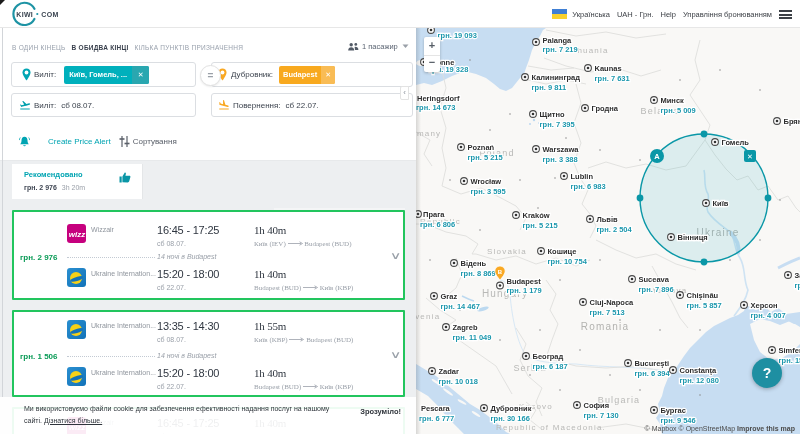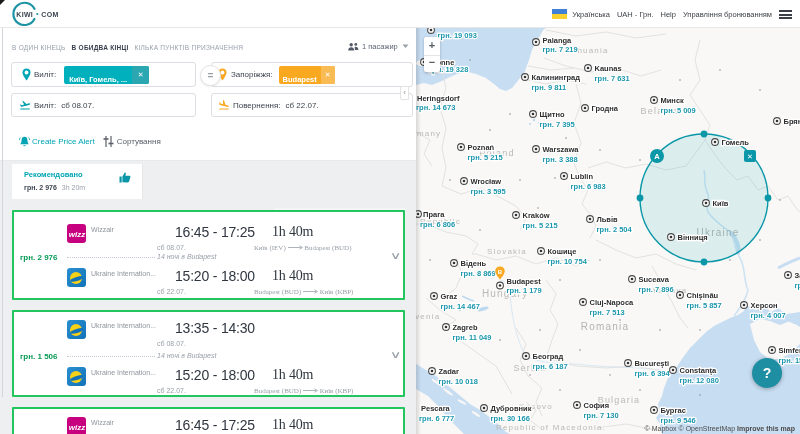--- a/index.html
+++ b/index.html
@@ -18,45 +18,45 @@
 #leftline { position:absolute; left:2px; top:28px; width:1px; height:369px; background:#d2d5d9; z-index:25; }
 #collapse { position:absolute; left:400px; top:86px; width:9px; height:14px; background:#fff; border:1px solid #e3e3e3; border-radius:2px 0 0 2px; z-index:6; color:#8a919b; font-size:8px; line-height:12px; text-align:center; }
 #formarea { position:absolute; left:0; top:0; width:416px; height:133px; background:#fff; }
 #triptabs { position:absolute; left:12px; top:16px; font-size:6.5px; letter-spacing:.25px; color:#99a1ad; font-weight:normal; }
 #triptabs span { margin-right:6px; }
 #triptabs .act { color:#39404d; font-weight:bold; }
 #pax { position:absolute; left:348px; top:14px; font-size:7.5px; color:#5b6472; display:flex; align-items:center; }
 .fieldrow { position:absolute; left:11px; width:402px; height:25px; }
 .fbox { position:absolute; top:0; height:100%; background:#fff; border:1px solid #dbdee2; border-radius:3px; display:flex; align-items:center; }
 .flabel { font-size:8px; color:#3c434e; }
-.chip { height:18px; border-radius:2px; display:flex; align-items:flex-end; color:#fff; font-size:7.5px; font-weight:bold; }
+.chip { height:18px; border-radius:2px; display:flex; align-items:center; color:#fff; font-size:7.5px; font-weight:bold; }
 .chip .xx { display:flex; align-items:center; justify-content:center; width:17px; height:18px; font-weight:normal; font-size:7px; border-radius:0 2px 2px 0; }
 #swap { position:absolute; left:188px; top:2px; width:21px; height:21px; background:#fff; border:1px solid #e2e2e2; border-radius:50%; z-index:5; box-shadow:0 1px 2px rgba(0,0,0,.08); color:#9aa0a8; font-size:10px; font-weight:bold; text-align:center; line-height:19px; }
 
 #alertrow { position:absolute; left:0; top:104px; width:416px; height:29px; background:#fff; border-bottom:1px solid #e7e9eb; display:flex; align-items:center; padding-bottom:9px; }
-#alertrow .cpa { color:#00a4b2; font-size:8px; margin-left:2px; }
+#alertrow .cpa { color:#00a4b2; font-size:8px; margin-left:18px; }
 #alertrow .srt { color:#575d67; font-size:8px; margin-left:3px; }
 
 #sorttabs { position:absolute; left:12px; top:136px; width:393px; height:35px; display:flex;justify-content:space-between; }
 .stab { width:131px; height:35px; background:#f4f5f6; border-right:1px solid #e4e6e8; padding:6px 0 0 12px; position:relative; }
 .stab:last-child { border-right:none;margin-top:44px; }
 .stab .t1 { font-size:7.5px; font-weight:bold; color:#3e4552; }
 .stab .t2 { font-size:7px; margin-top:5px; color:#3e4552; }
 .stab .t2 b { font-weight:bold; }
 .stab .t2 span { color:#9aa0a9; font-weight:normal; margin-left:3px; }
 .stab.active { background:#fff; }
 .stab.active .t1 { color:#00a4b2; }
 .sicon { position:absolute; right:11px; top:8px; }
 
 .card { position:absolute; left:12px; width:393px; background:#fff; border:2px solid #22c55e; border-radius:1px; }
 .flightrow { position:absolute; left:0; width:393px; height:30px; }
 .agl { position:absolute; left:53px; top:0; width:19px; height:19px; border-radius:3px; }
 .aname { position:absolute; left:77px; top:2px; font-size:7px; color:#8f959d; }
 .tcol { position:absolute; left:143px; top:0; }
-.tcol .a, .dcol .a { font-size:14px; color:#2f3640; letter-spacing:-0.2px;margin-left:18px; }
+.tcol .a, .dcol .a { font-size:11px; color:#2f3640; letter-spacing:-0.2px; }
 .tcol .b, .dcol .b { font-size:7px; color:#9aa0a9; margin-top:4px; }
 .dcol { position:absolute; left:240px; top:0;font-family:Liberation Serif, serif; }
 .midrow { position:absolute; left:0; width:393px; height:12px; }
 .price { position:absolute; left:6px; top:1px; font-size:8px; font-weight:bold; color:#089a55; }
 .dots { position:absolute; left:53px; top:5px; width:88px; border-top:1.5px dotted #c3cad3; }
 .nights { position:absolute; left:143px; top:1px; font-size:7px; font-style:italic; color:#9aa0a9; }
 .chev { position:absolute; right:8px; top:-2px; color:#99a0a8; font-size:10px; transform:scaleX(1.6); }
 
 #cookie { position:absolute; left:0; top:369px; width:416px; height:37px; background:rgba(255,255,255,.92); z-index:20; }
 #cookie .txt { position:absolute; left:24px; top:6px; width:318px; font-size:7px; color:#30353c; line-height:11.5px; }
@@ -488,21 +488,21 @@
             <span style="padding:0 5px;">Київ, Гомель, ...</span>
             <span class="xx" style="background:#2aa7b0;">✕</span>
           </div>
           <div id="swap">=</div>
         </div>
         <div class="fbox" style="left:200px; width:202px; padding-left:6px;">
           <svg width="9" height="13" viewBox="0 0 9 13">
               <path d="M4.5 0.5 C6.8 0.5 8.5 2.2 8.5 4.4 C8.5 7.2 4.5 12.4 4.5 12.4 C4.5 12.4 0.5 7.2 0.5 4.4 C0.5 2.2 2.2 0.5 4.5 0.5 Z" fill="#f9a823"></path>
               <circle cx="4.5" cy="4.5" r="1.9" fill="#fff"></circle>
             </svg>
-          <span class="flabel" style="margin-left:4px;">Запоріжжя:</span>
+          <span class="flabel" style="margin-left:4px;">Дубровник:</span>
           <div class="chip" style="margin-left:6px; background:#f8a91f;">
             <span style="padding:0 4px;">Budapest</span>
             <span class="xx" style="background:#f9bc55; width:14px;">✕</span>
           </div>
         </div>
       </div>
       <div class="fieldrow" style="top:65px; height:24px;">
         <div class="fbox" style="left:0; width:185px; padding-left:7px;">
           <svg width="12" height="12" viewBox="0 0 24 24">
               <path fill="#00a0ad" d="M2.5 19h19v2h-19zM22.07 9.64c-.21-.8-1.04-1.28-1.84-1.06L14.92 10 8.46 3.98l-1.93.51 3.87 6.7-4.97 1.33-1.97-1.54-1.45.39 2.59 4.49s7.12-1.9 16.57-4.43c.81-.23 1.28-1.05 1.07-1.85z"></path>
@@ -595,20 +595,27 @@
     </div>
 
     <div class="card" style="top:282px; height:87px;">
       <div class="flightrow" style="top:8px;">
         <div class="agl uialogo"></div>
         <div class="aname">Ukraine Internation...</div>
         <div class="tcol">
             <div class="a">13:35 - 14:30</div>
             <div class="b">сб 08.07.</div>
           </div>
+        <div class="dcol">
+            <div class="a">1h 55m</div>
+            <div class="b">Київ (KBP) <svg width="15" height="5" viewBox="0 0 15 5">
+                <line x1="0" y1="2.5" x2="13" y2="2.5" stroke="#9aa0a9" stroke-width="0.8"></line>
+                <path d="M11.5 0.8 L14.5 2.5 L11.5 4.2" fill="none" stroke="#9aa0a9" stroke-width="0.8"></path>
+              </svg> Budapest (BUD)</div>
+          </div>
       </div>
       <div class="midrow" style="top:39px;">
         <span class="price">грн. 1 506</span>
         <span class="dots"></span>
         <span class="nights">14 ночі в Budapest</span>
         <span class="chev">∨</span>
       </div>
       <div class="flightrow" style="top:55px;">
         <div class="agl uialogo"></div>
         <div class="aname">Ukraine Internation...</div>
@@ -638,14 +645,18 @@
           </div>
         <div class="dcol">
             <div class="a">1h 40m</div>
             <div class="b">Київ (IEV) <svg width="15" height="5" viewBox="0 0 15 5">
                 <line x1="0" y1="2.5" x2="13" y2="2.5" stroke="#9aa0a9" stroke-width="0.8"></line>
                 <path d="M11.5 0.8 L14.5 2.5 L11.5 4.2" fill="none" stroke="#9aa0a9" stroke-width="0.8"></path>
               </svg> Budapest (BUD)</div>
           </div>
       </div>
     </div>
+    <div id="cookie">
+      <div class="txt">Ми використовуємо файли cookie для забезпечення ефективності надання послуг на нашому сайті. <span style="text-decoration:underline;">Дізнатися більше.</span></div>
+      <div class="ok">Зрозуміло!</div>
+    </div>
   </div>
 </div>
 
 </body></html>

